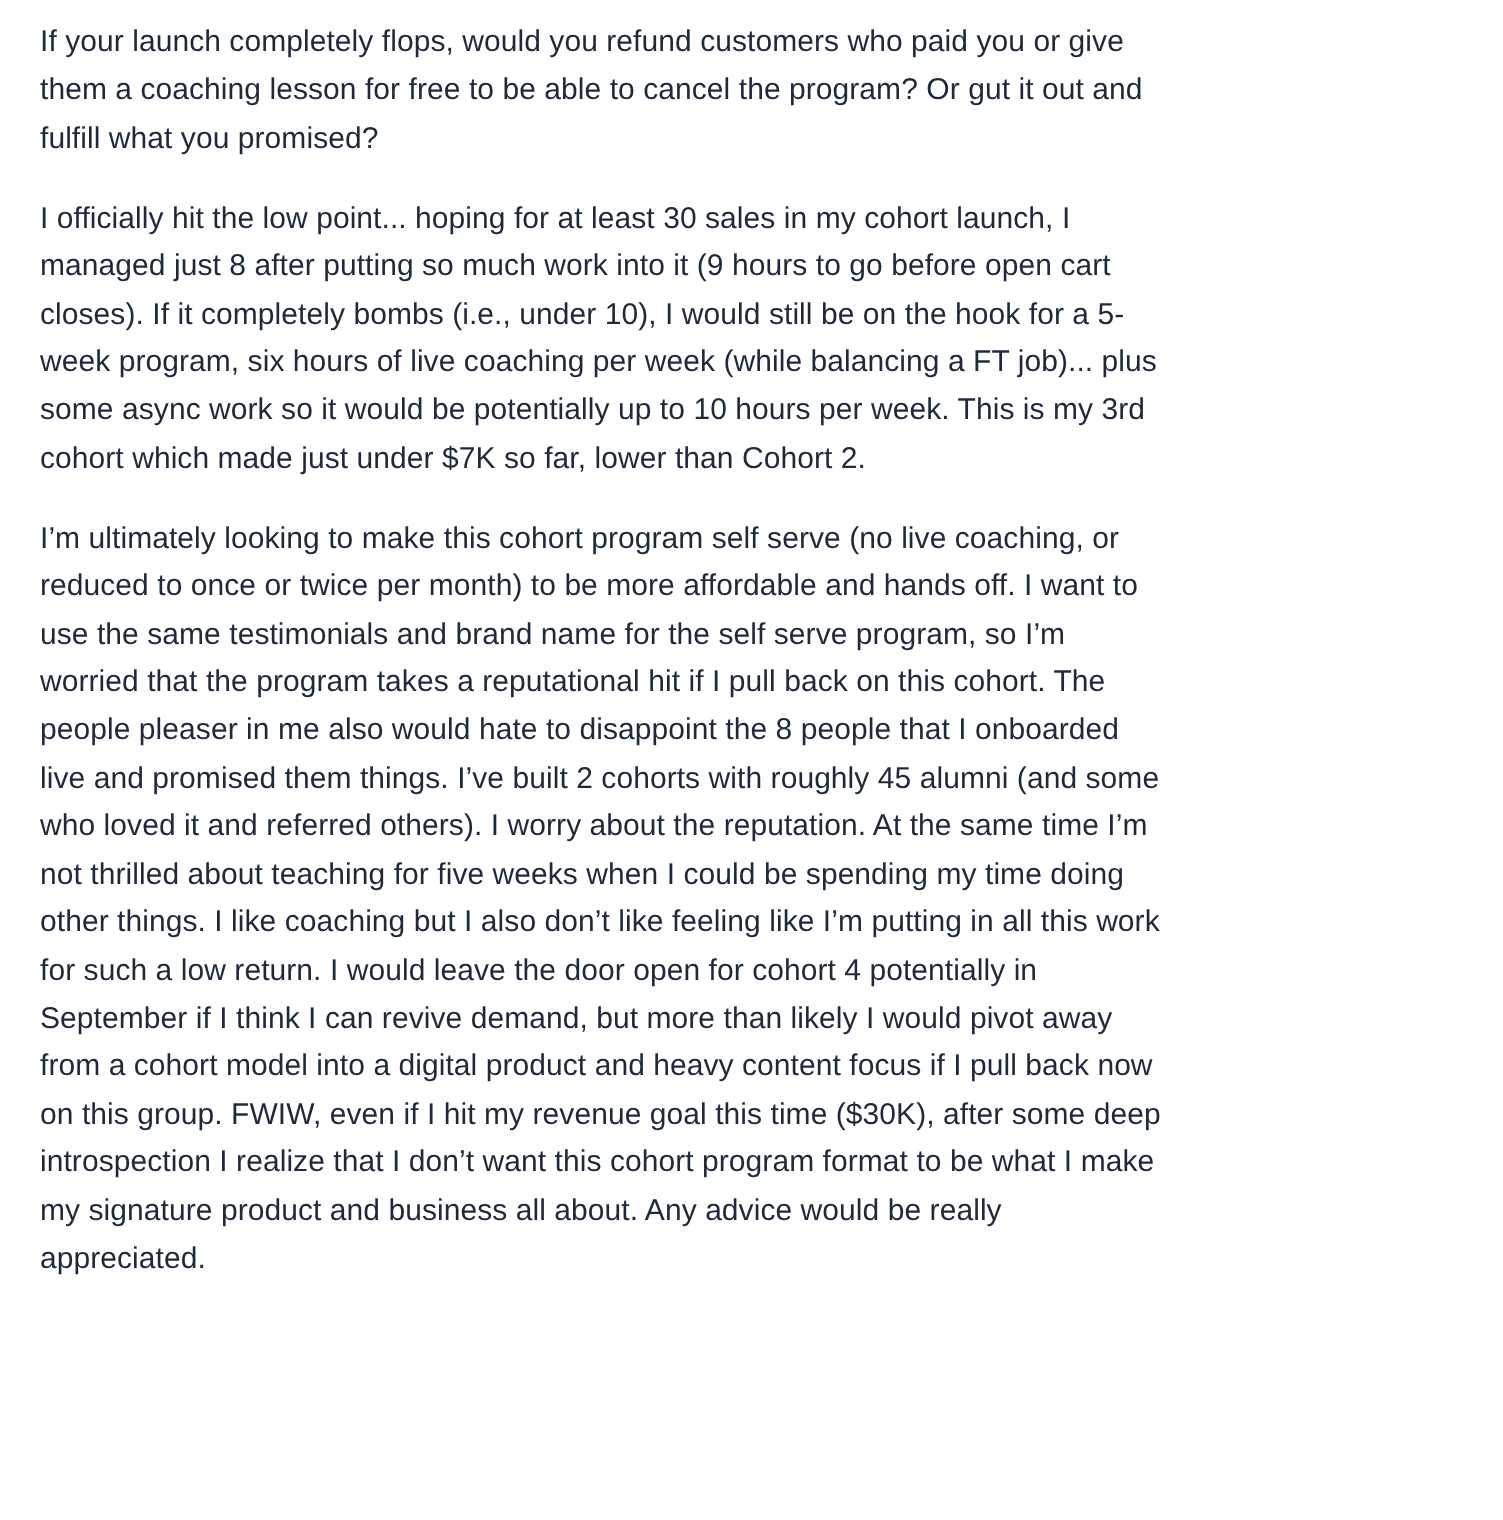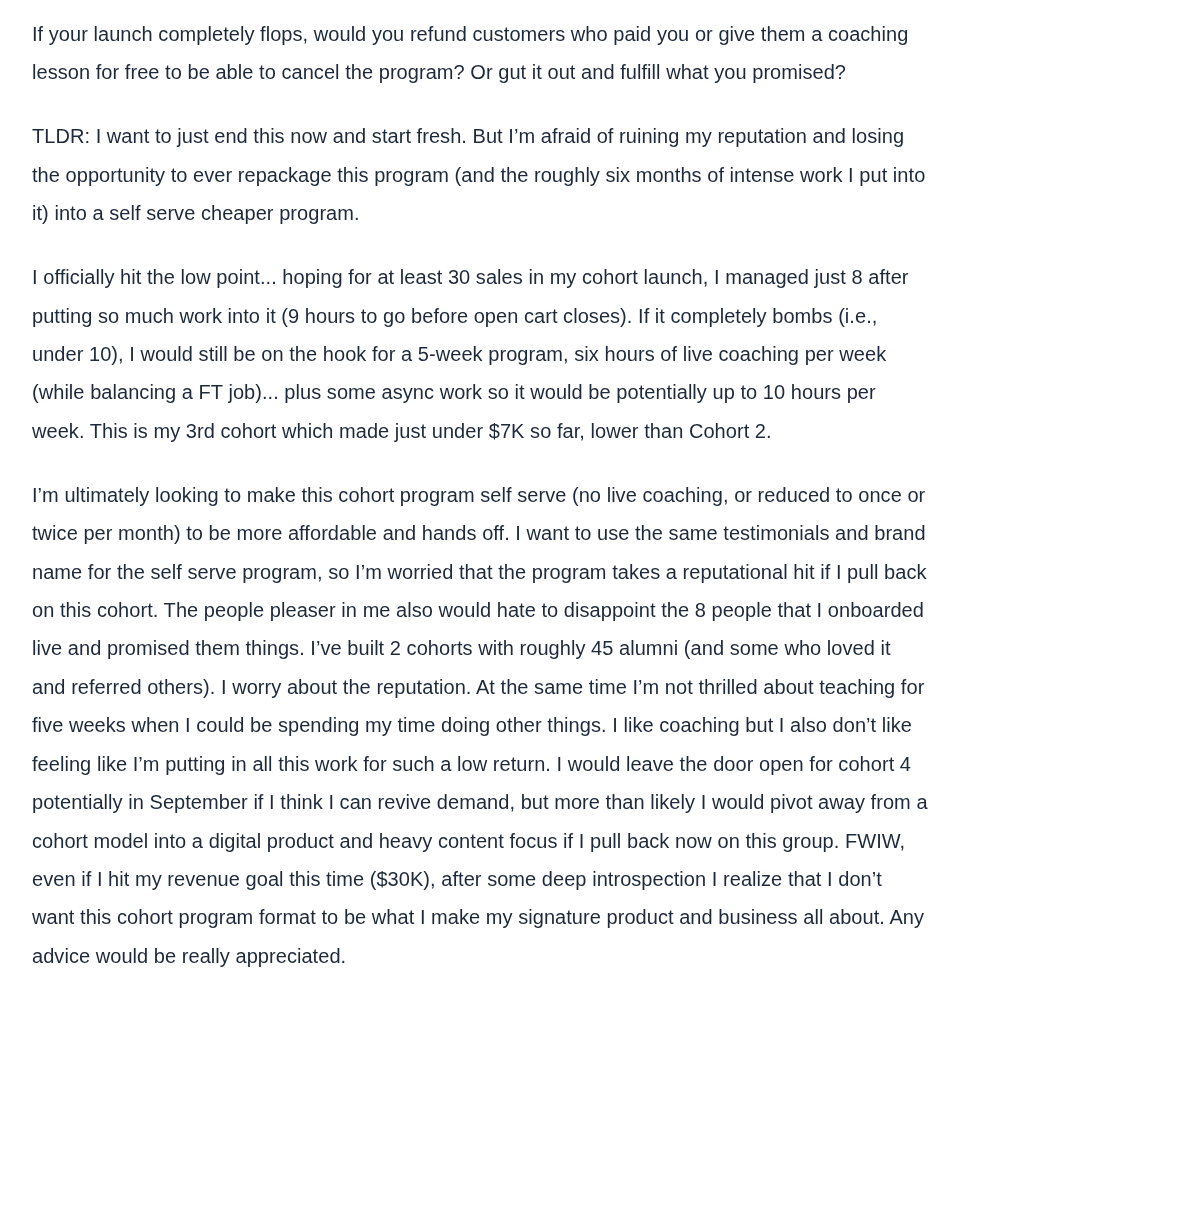--- a/index.html
+++ b/index.html
@@ -10,31 +10,30 @@
     body {
       width: 1202px;
       height: 1216px;
       overflow: hidden;
     }
     .post-body {
       box-sizing: border-box;
       width: 951px;
       padding: 15px 22px 0 32px;
       font-family: "Liberation Sans", "DejaVu Sans", sans-serif;
-      font-size: 20px;
+      font-size: 24px;
       line-height: 38.4px;
       color: #1e293b;
       letter-spacing: 0.05px;
     }
     .post-body p {
       margin: 0 0 25.6px 0;
       padding: 0;
     }
   </style>
 </head>
 <body>
 
 <div class="post-body">
   <p>If your launch completely flops, would you refund customers who paid you or give them a coaching lesson for free to be able to cancel the program? Or gut it out and fulfill what you promised?</p>
-  <p>TLDR: I want to just end this now and start fresh. But I’m afraid of ruining my reputation and losing the opportunity to ever repackage this program (and the roughly six months of intense work I put into it) into a self serve cheaper program.</p>
   <p>I officially hit the low point... hoping for at least 30 sales in my cohort launch, I managed just 8 after putting so much work into it (9 hours to go before open cart closes). If it completely bombs (i.e., under 10), I would still be on the hook for a 5-week program, six hours of live coaching per week (while balancing a FT job)... plus some async work so it would be potentially up to 10 hours per week. This is my 3rd cohort which made just under $7K so far, lower than Cohort 2.</p>
   <p>I’m ultimately looking to make this cohort program self serve (no live coaching, or reduced to once or twice per month) to be more affordable and hands off. I want to use the same testimonials and brand name for the self serve program, so I’m worried that the program takes a reputational hit if I pull back on this cohort. The people pleaser in me also would hate to disappoint the 8 people that I onboarded live and promised them things. I’ve built 2 cohorts with roughly 45 alumni (and some who loved it and referred others). I worry about the reputation. At the same time I’m not thrilled about teaching for five weeks when I could be spending my time doing other things. I like coaching but I also don’t like feeling like I’m putting in all this work for such a low return. I would leave the door open for cohort 4 potentially in September if I think I can revive demand, but more than likely I would pivot away from a cohort model into a digital product and heavy content focus if I pull back now on this group. FWIW, even if I hit my revenue goal this time ($30K), after some deep introspection I realize that I don’t want this cohort program format to be what I make my signature product and business all about. Any advice would be really appreciated.</p>
 </div>
 
 </body></html>

